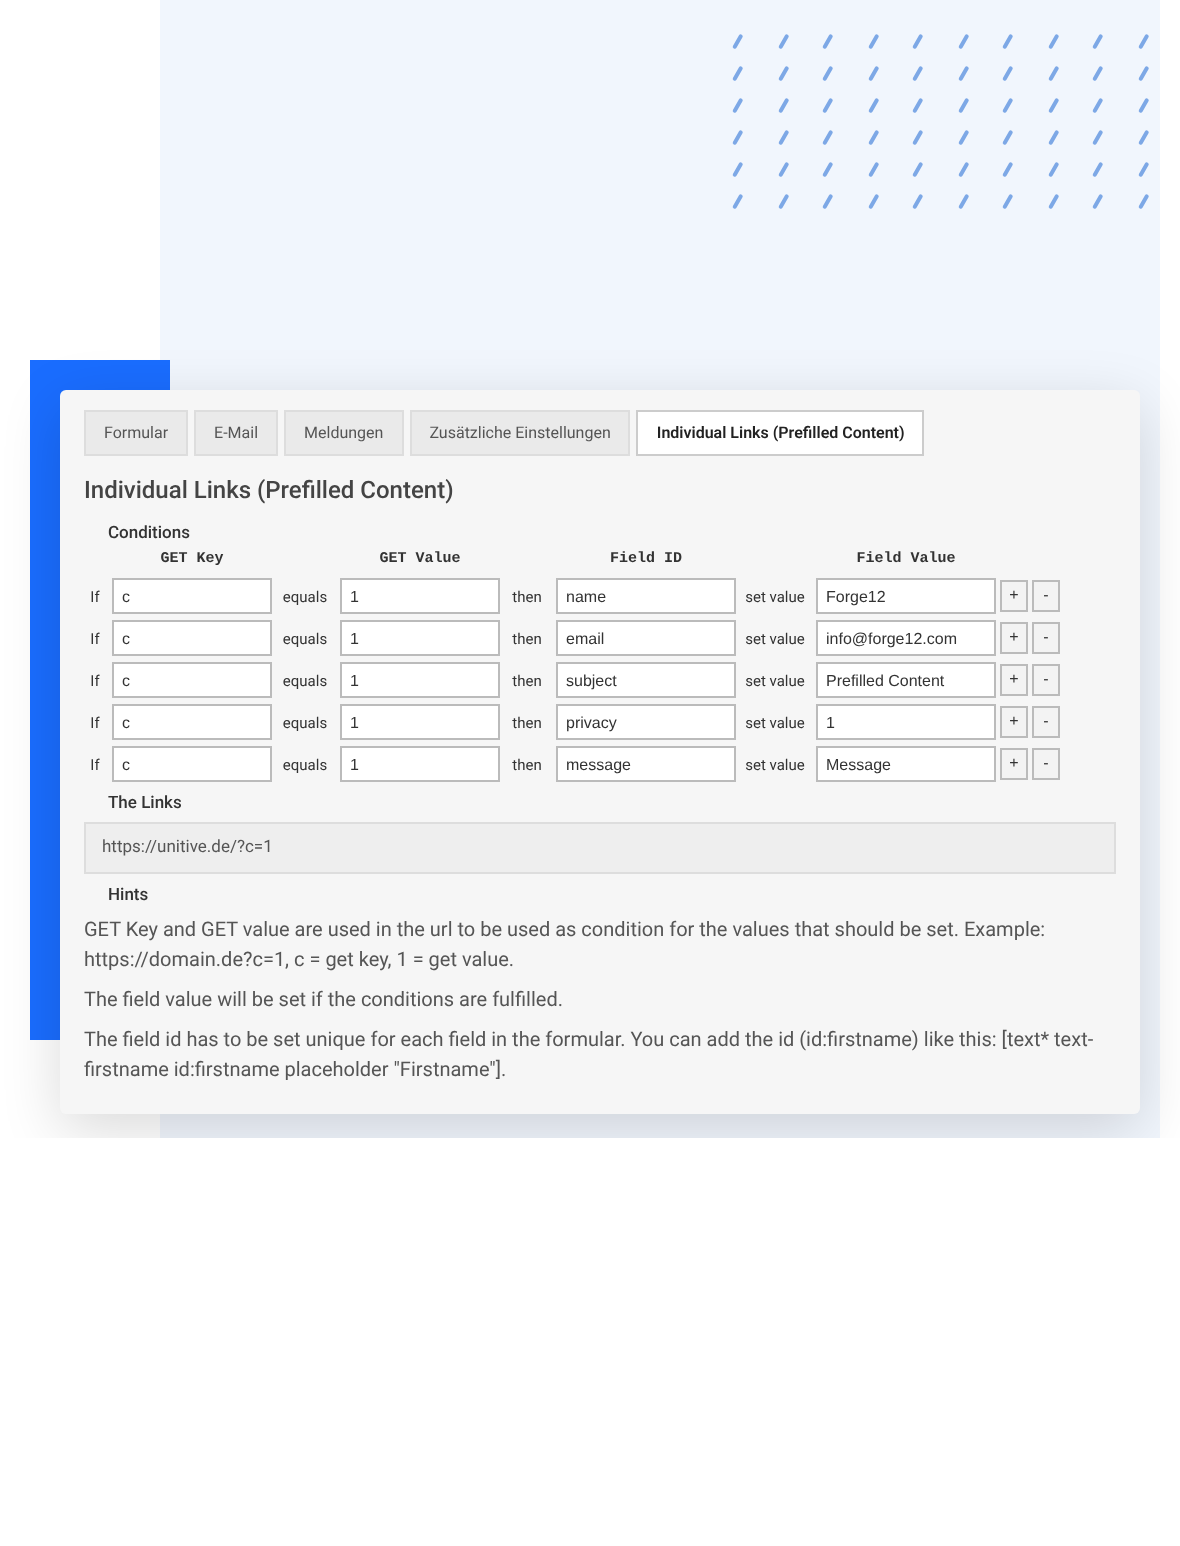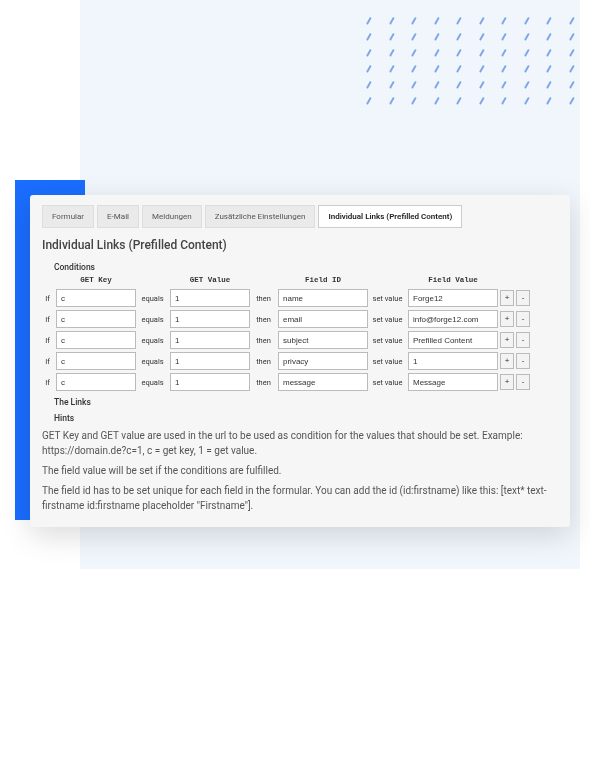--- a/index.html
+++ b/index.html
@@ -186,20 +186,21 @@
           <span class="lbl">then</span>
           <input value="message" style="">
           <span class="lbl">set value</span>
           <input value="Message" style="">
           <button>+</button>
           <button>-</button>
         </div>
       </div>
 
     <div class="subhead">The Links</div>
+    <div class="linkbox">https://unitive.de/?c=1</div>
 
     <div class="subhead">Hints</div>
     <div class="hints" id="hints">
         <p>GET Key and GET value are used in the url to be used as condition for the values that should be set. Example: https://domain.de?c=1, c = get key, 1 = get value.</p>
         <p>The field value will be set if the conditions are fulfilled.</p>
         <p>The field id has to be set unique for each field in the formular. You can add the id (id:firstname) like this: [text* text-firstname id:firstname placeholder "Firstname"].</p>
       </div>
   </div>
 </div>
 

